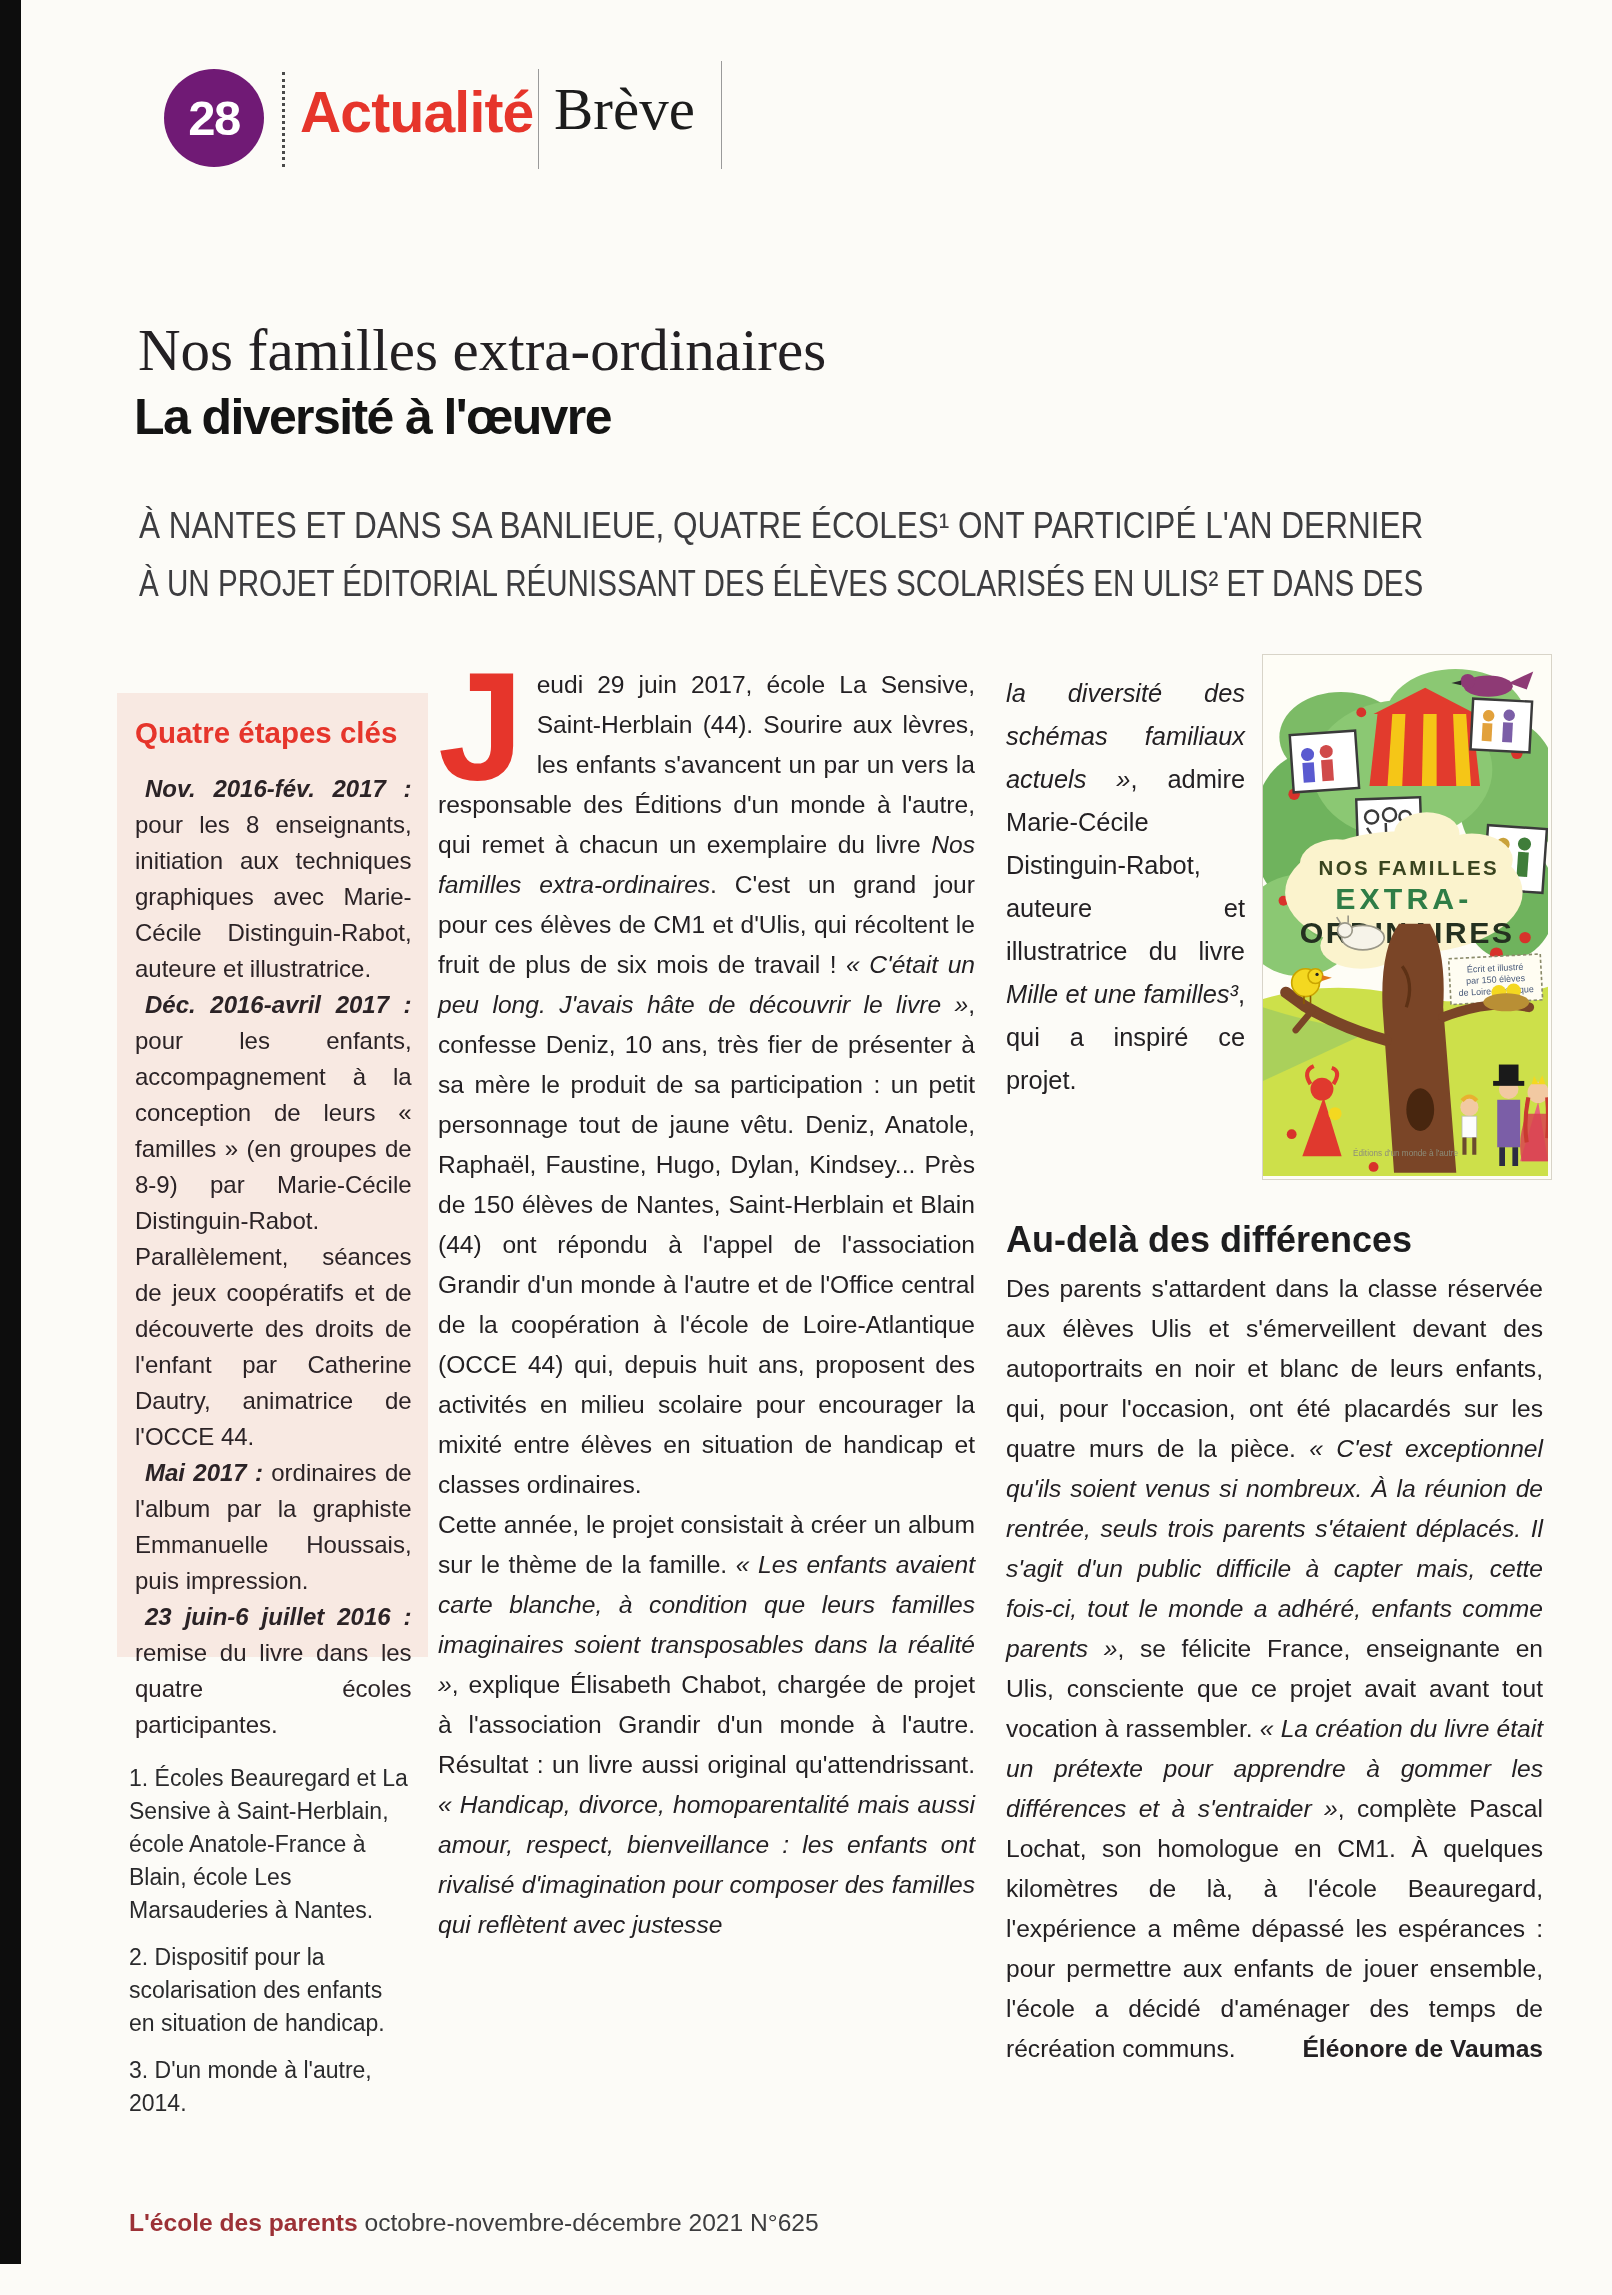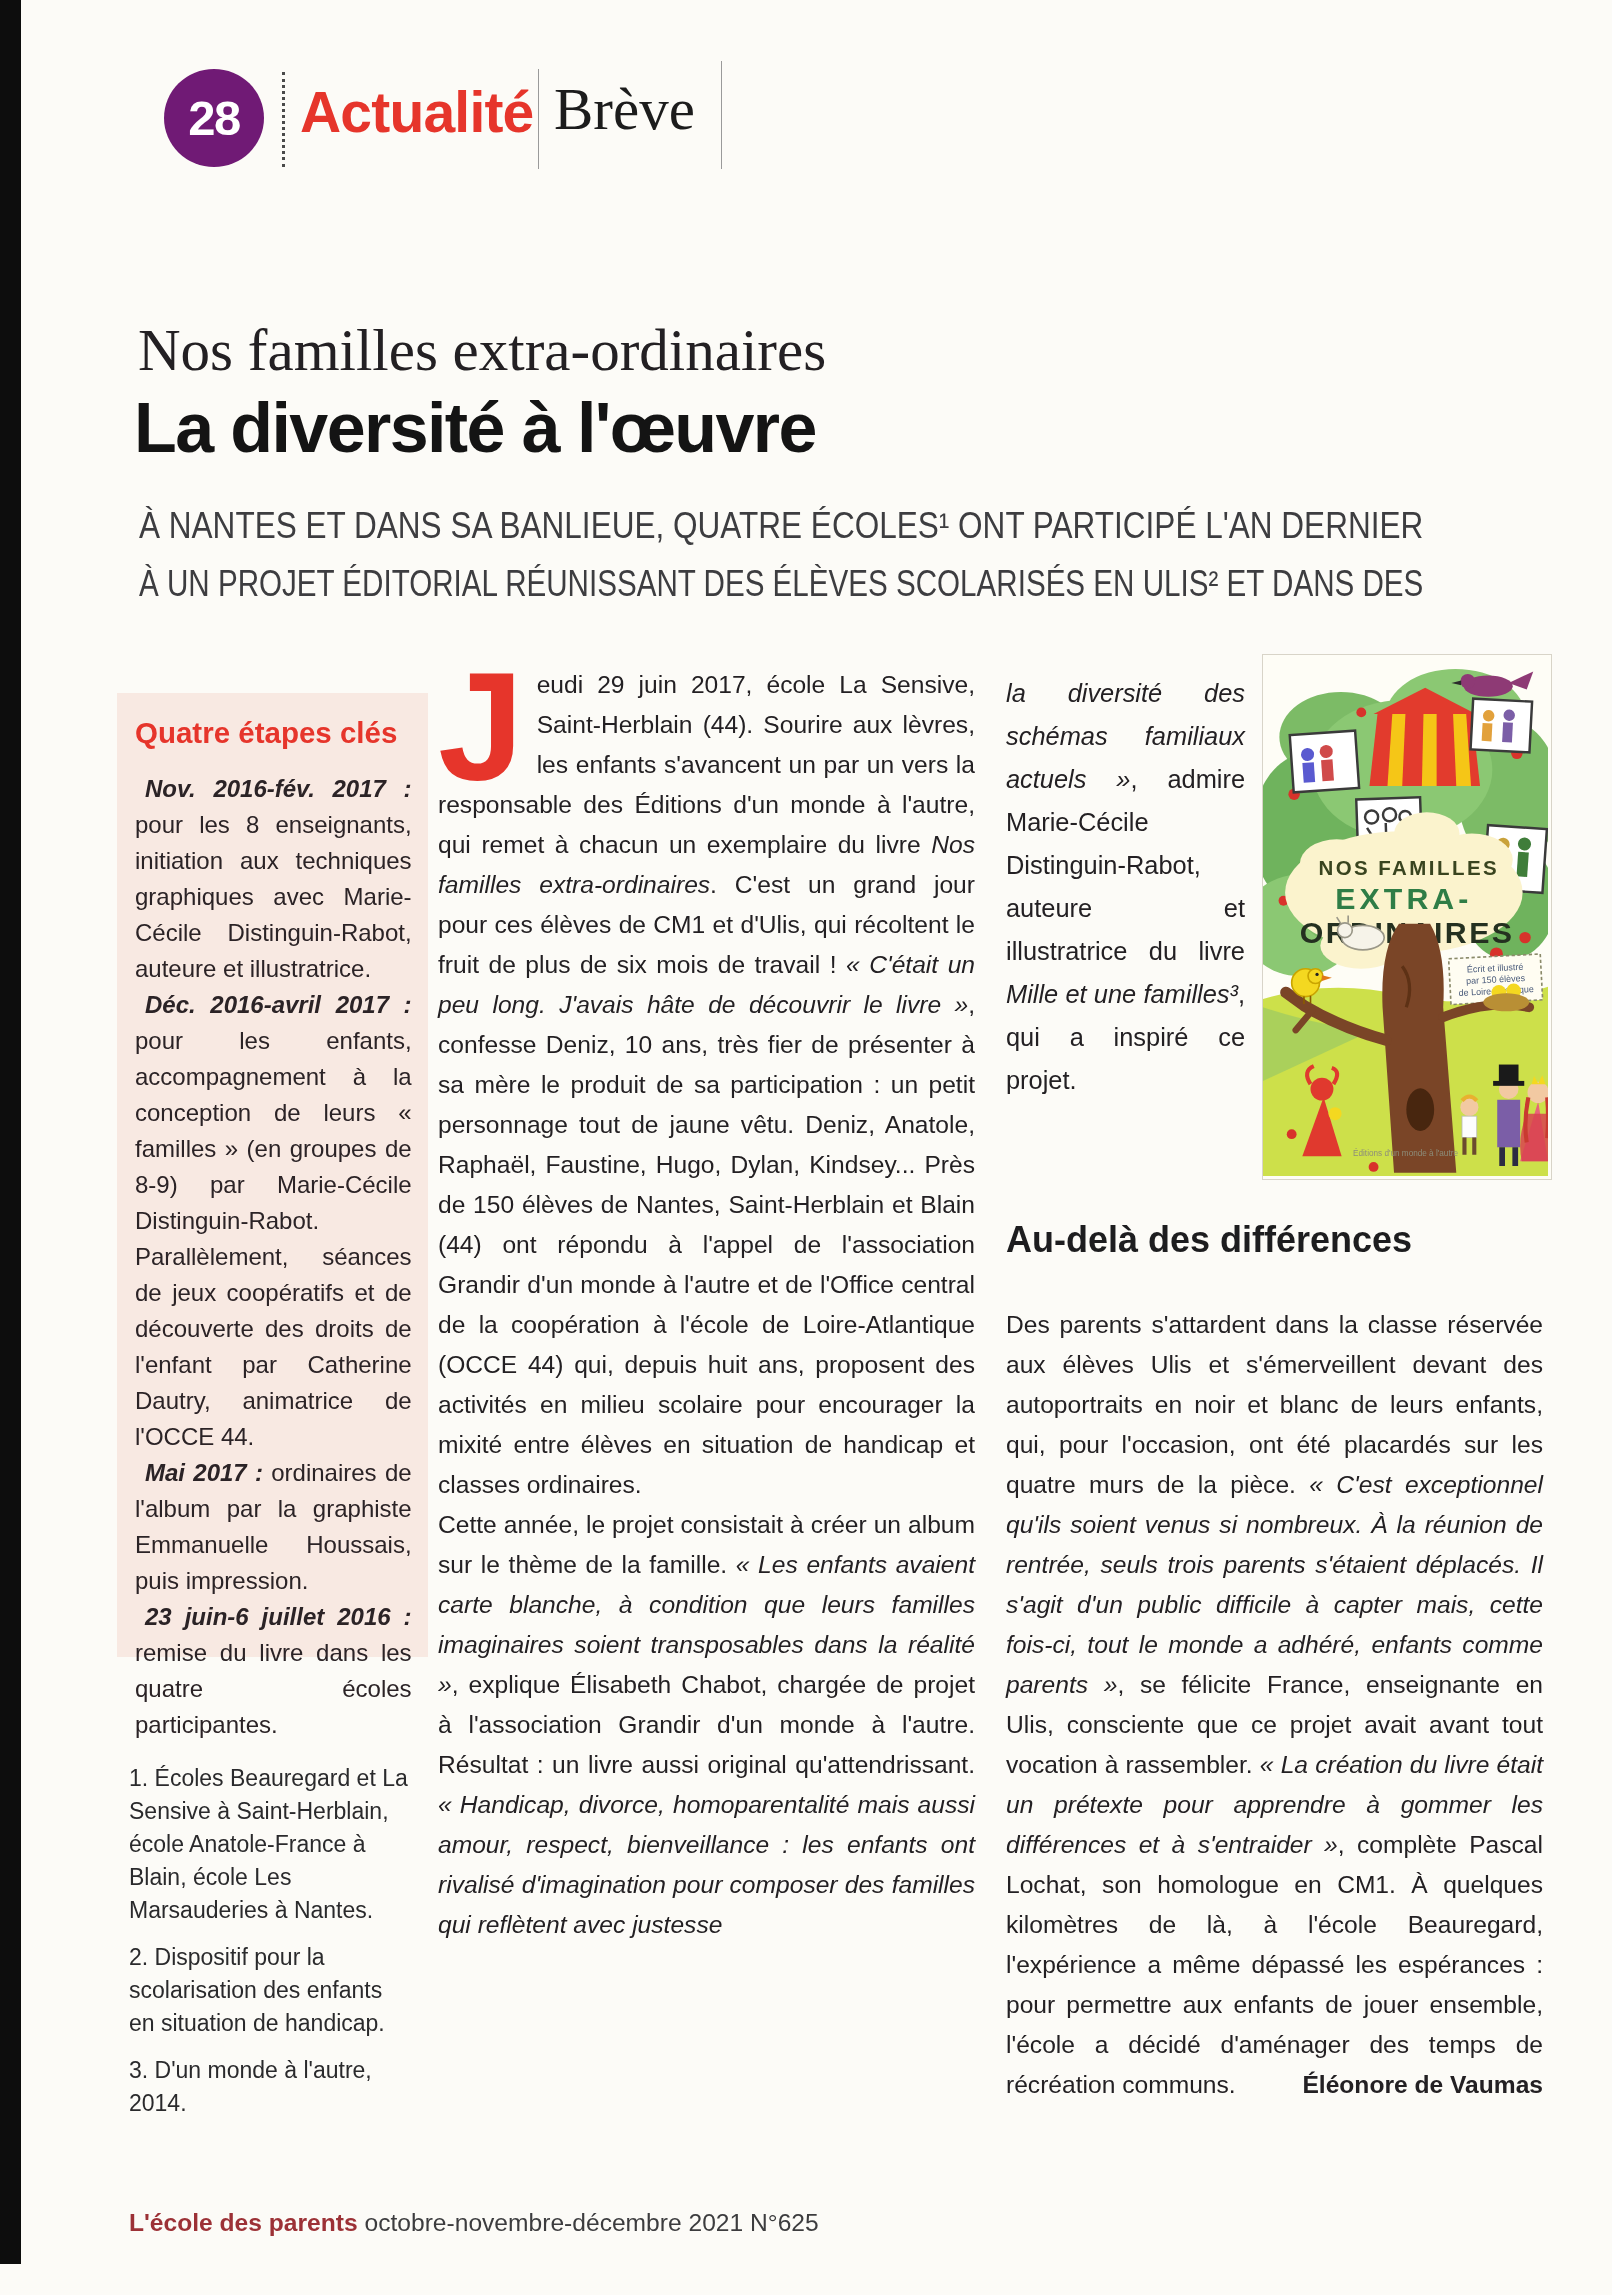--- a/index.html
+++ b/index.html
@@ -16,42 +16,42 @@
   .dotsep{left:282px;top:72px;height:95px;width:0;border-left:3.3px dotted #4a4a4a;}
   .section-word{left:300px;top:79px;font-size:57px;font-weight:800;color:#e6352b;letter-spacing:-0.8px;}
   .thinline1{left:538px;top:69px;height:100px;width:0;border-left:1.6px solid #9a9a9a;}
   .subsection-word{left:554px;top:75px;font-family:"Liberation Serif","DejaVu Serif",serif;
                    font-size:59px;color:#1c1c1c;letter-spacing:0;}
   .thinline2{left:721px;top:61px;height:108px;width:0;border-left:1.6px solid #9a9a9a;}
 
   
   .kicker{left:138px;top:316px;width:901px;font-family:"Liberation Serif","DejaVu Serif",serif;
           font-size:59px;color:#232023;white-space:nowrap;}
-  .main-title{left:134px;top:388px;width:738px;font-size:70px;font-weight:bold;color:#141414;
+  .main-title{left:134px;top:388px;width:738px;font-size:50px;font-weight:bold;color:#141414;
               letter-spacing:-1.6px;white-space:nowrap;}
   .standfirst{left:139px;top:497px;width:1287px;font-size:36px;line-height:58px;color:#3d3d40;}
   .standfirst .line{display:block;height:58px;}
   .fitw{display:inline-block;white-space:nowrap;transform-origin:0 50%;}
 
   
   .sidebar{left:117px;top:693px;width:311px;height:964px;background:#f8e9e2;box-sizing:border-box;
            padding:23px 16.4px 16.4px 18px;}
   .sidebar-title{color:#e6352b;font-weight:bold;font-size:29.5px;margin:0 0 21px 0;}
   .sb-entry{font-size:24px;line-height:36px;text-align:justify;color:#2b2326;}
   .sb-date{font-weight:bold;font-style:italic;margin-left:10px;}
 
   
   .colmid{left:438px;top:665px;width:537px;font-size:24.6px;line-height:40px;text-align:justify;}
   .colmid p{margin:0;}
   .dropcap{float:left;color:#e6352b;font-size:154px;line-height:115px;font-weight:bold;
            margin:4.9px 13px 0 0;}
   .it{font-style:italic;}
   .colnarrow{left:1006px;top:672px;width:239px;font-size:25.4px;line-height:43px;text-align:justify;}
   .subhead{left:1006px;top:1219px;font-size:36px;font-weight:bold;color:#1d1d1f;}
-  .colwide{left:1006px;top:1269px;width:537px;font-size:24.6px;line-height:40px;text-align:justify;margin-top:36px;}
+  .colwide{left:1006px;top:1269px;width:537px;font-size:24.6px;line-height:40px;text-align:justify;}
   .author{float:right;font-weight:bold;font-style:normal;}
 
   
   .footnotes{left:129px;top:1762px;width:283px;font-size:23px;line-height:33px;color:#2a2a2c;}
   .footnotes .fn{margin:0 0 14px 0;}
 
   
   .pagefooter{left:129px;top:2209px;font-size:24.6px;color:#3c3c3e;}
   .mag-name{font-weight:bold;color:#9c3136;}
 

